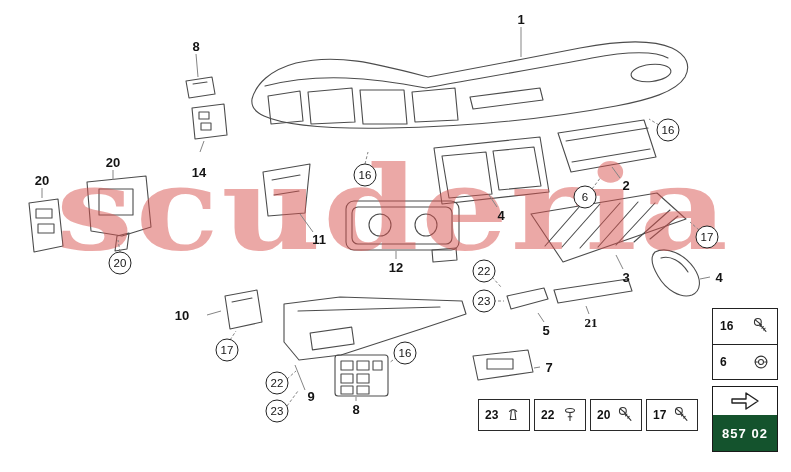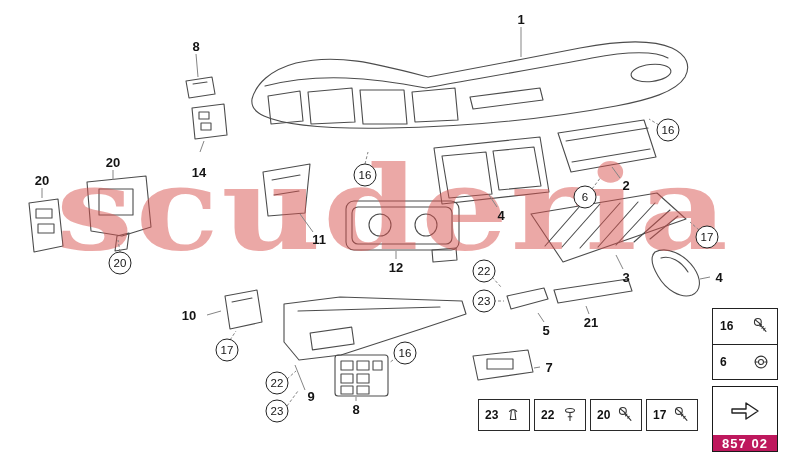--- a/index.html
+++ b/index.html
@@ -60,21 +60,21 @@
   
   .codebox{
     position:absolute;left:712px;top:386px;width:66px;height:66px;
     border:1.5px solid #1a1a1a;box-sizing:border-box;background:#fff;
     display:flex;flex-direction:column;
   }
   .arrowwrap{flex:1;display:flex;align-items:center;justify-content:center;}
   .arrowwrap svg{width:34px;height:26px;}
   .arrowwrap svg path{fill:none;stroke:#222;stroke-width:1.4;stroke-linejoin:round;}
   .codebar{
-    height:16px;background:#be185d;color:#fff;font-size:13px;font-weight:700;
+    height:36px;background:#14532d;color:#fff;font-size:13px;font-weight:700;
     display:flex;align-items:center;justify-content:center;letter-spacing:1px;
   }
 </style>
 </head>
 <body>
 
 <div class="stage">
 
   <svg id="art" class="layer" viewBox="0 0 791 472">
     <g>
@@ -215,31 +215,31 @@
       <div class="callout" style="left: 319px; top: 239px;">11</div>
       <div class="callout circled" style="left: 365px; top: 175px;">16</div>
       <div class="callout" style="left: 396px; top: 267px;">12</div>
       <div class="callout" style="left: 501px; top: 215px;">4</div>
       <div class="callout circled" style="left: 585px; top: 197px;">6</div>
       <div class="callout" style="left: 626px; top: 185px;">2</div>
       <div class="callout circled" style="left: 668px; top: 130px;">16</div>
       <div class="callout circled" style="left: 707px; top: 237px;">17</div>
       <div class="callout" style="left: 626px; top: 277px;">3</div>
       <div class="callout" style="left: 719px; top: 277px;">4</div>
-      <div class="callout" style="left: 189px; top: 315px;">10</div>
+      <div class="callout" style="left: 182px; top: 315px;">10</div>
       <div class="callout circled" style="left: 227px; top: 350px;">17</div>
       <div class="callout circled" style="left: 277px; top: 383px;">22</div>
       <div class="callout circled" style="left: 277px; top: 411px;">23</div>
       <div class="callout" style="left: 311px; top: 396px;">9</div>
       <div class="callout" style="left: 356px; top: 409px;">8</div>
       <div class="callout circled" style="left: 405px; top: 353px;">16</div>
       <div class="callout circled" style="left: 484px; top: 271px;">22</div>
       <div class="callout circled" style="left: 484px; top: 301px;">23</div>
       <div class="callout" style="left: 546px; top: 330px;">5</div>
-      <div class="callout" style="left: 591px; top: 322px;">21</div>
+      <div class="callout" style="left: 591px; top: 322px; font-family: Liberation Serif, serif;">21</div>
       <div class="callout" style="left: 549px; top: 367px;">7</div>
     </div>
 
   <div class="legend">
     <div class="legend-row">
       <span class="legend-num">16</span>
       <svg class="hicon" viewBox="0 0 20 20">
         <circle cx="6.5" cy="5.5" r="3.8"></circle>
         <line x1="4" y1="3.5" x2="9" y2="7.5"></line>
         <line x1="8.5" y1="8" x2="15.5" y2="16"></line>

